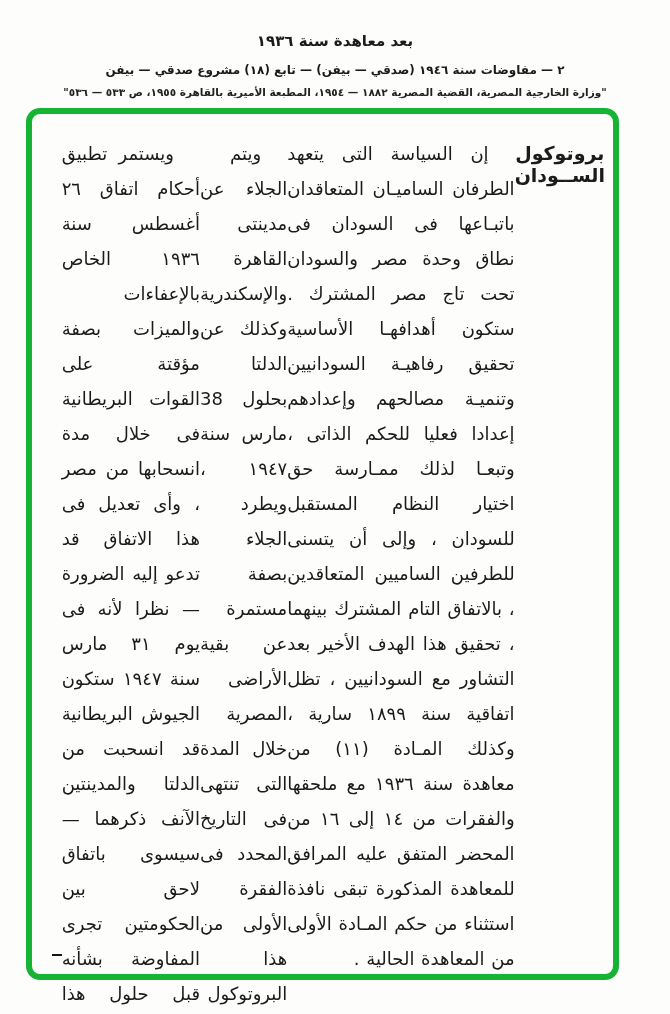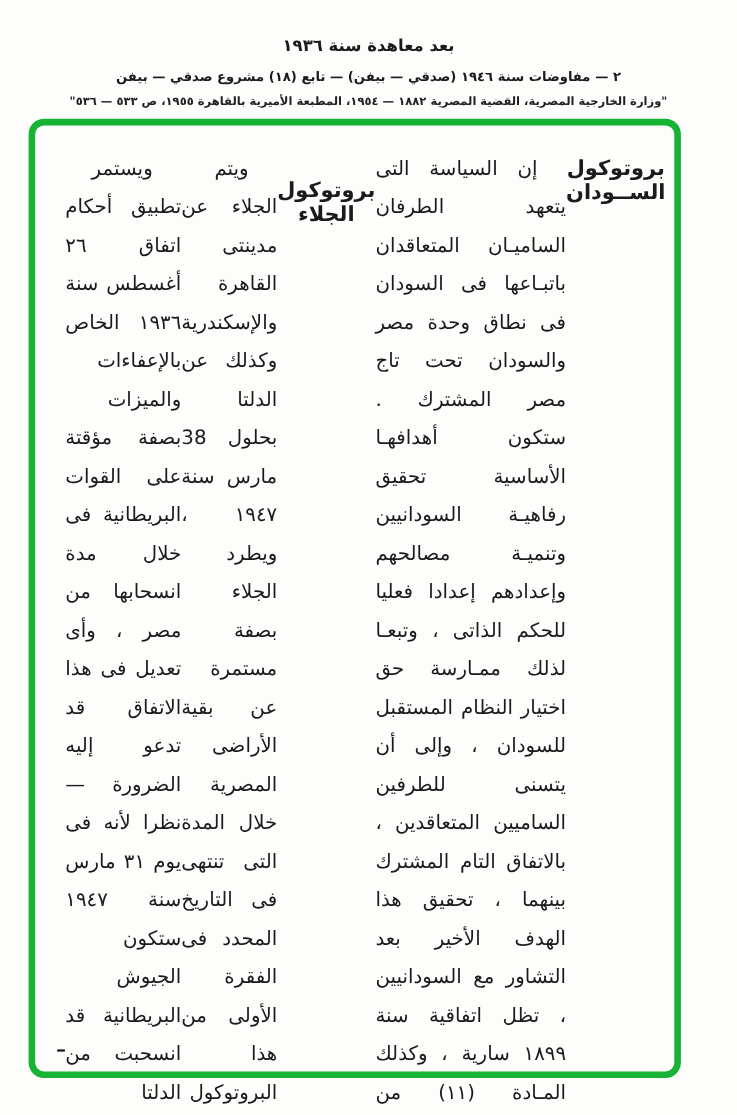--- a/index.html
+++ b/index.html
@@ -89,21 +89,20 @@
     <p class="header-line2">٢ — مفاوضات سنة ١٩٤٦ (صدقي — بيفن) — تابع (١٨) مشروع صدقي — بيفن</p>
     <p class="header-line3">"وزارة الخارجية المصرية، القضية المصرية ١٨٨٢ — ١٩٥٤، المطبعة الأميرية بالقاهرة ١٩٥٥، ص ٥٣٣ — ٥٣٦"</p>
   </div>
 
   <div class="frame">
 
     <h2 class="doc-title">بروتوكول الســودان</h2>
 
     <p class="para">إن السياسة التى يتعهد الطرفان الساميـان المتعاقدان باتبـاعها فى السودان فى نطاق وحدة مصر والسودان تحت تاج مصر المشترك . ستكون أهدافهـا الأساسية تحقيق رفاهيـة السودانيين وتنميـة مصالحهم وإعدادهم إعدادا فعليا للحكم الذاتى ، وتبعـا لذلك ممـارسة حق اختيار النظام المستقبل للسودان ، وإلى أن يتسنى للطرفين الساميين المتعاقدين ، بالاتفاق التام المشترك بينهما ، تحقيق هذا الهدف الأخير بعد التشاور مع السودانيين ، تظل اتفاقية سنة ١٨٩٩ سارية ، وكذلك المـادة (١١) من معاهدة سنة ١٩٣٦ مع ملحقها والفقرات من ١٤ إلى ١٦ من المحضر المتفق عليه المرافق للمعاهدة المذكورة تبقى نافذة استثناء من حكم المـادة الأولى من المعاهدة الحالية .</p>
 
-    <h2 class="doc-title second">بروتوكول الجلاء</h2>
 
 
     <p class="para">ويتم الجلاء عن مدينتى القاهرة والإسكندرية وكذلك عن الدلتا بحلول 38 مارس سنة ١٩٤٧ ، ويطرد الجلاء بصفة مستمرة عن بقية الأراضى المصرية خلال المدة التى تنتهى فى التاريخ المحدد فى الفقرة الأولى من هذا البروتوكول .</p>
 
     <p class="para">ويستمر تطبيق أحكام اتفاق ٢٦ أغسطس سنة ١٩٣٦ الخاص بالإعفاءات والميزات بصفة مؤقتة على القوات البريطانية فى خلال مدة انسحابها من مصر ، وأى تعديل فى هذا الاتفاق قد تدعو إليه الضرورة — نظرا لأنه فى يوم ٣١ مارس سنة ١٩٤٧ ستكون الجيوش البريطانية قد انسحبت من الدلتا والمدينتين الآنف ذكرهما — سيسوى باتفاق لاحق بين الحكومتين تجرى المفاوضة بشأنه قبل حلول هذا التاريخ .</p>
 
     <div class="bottom-rule"></div>
 
   </div>
 

